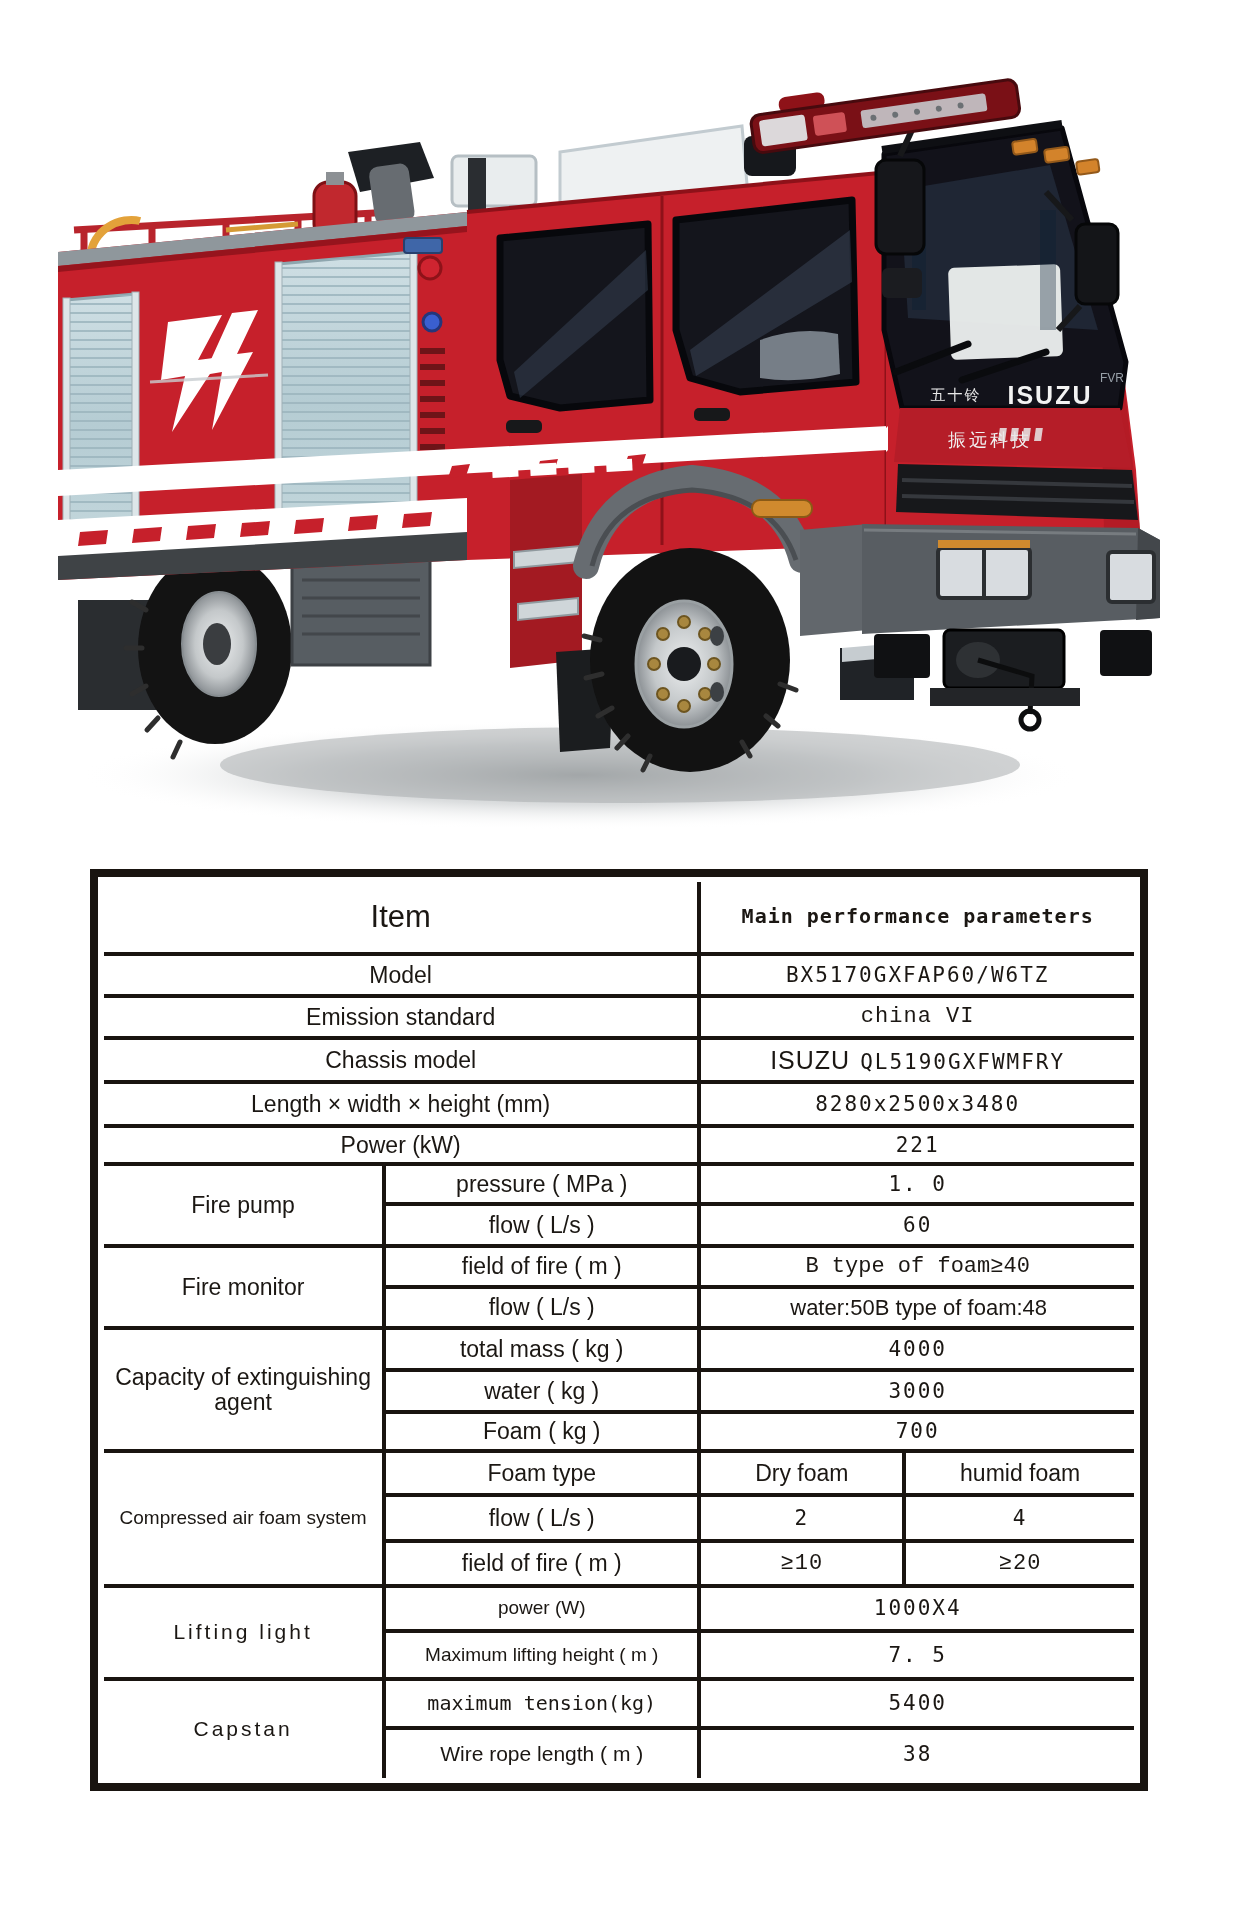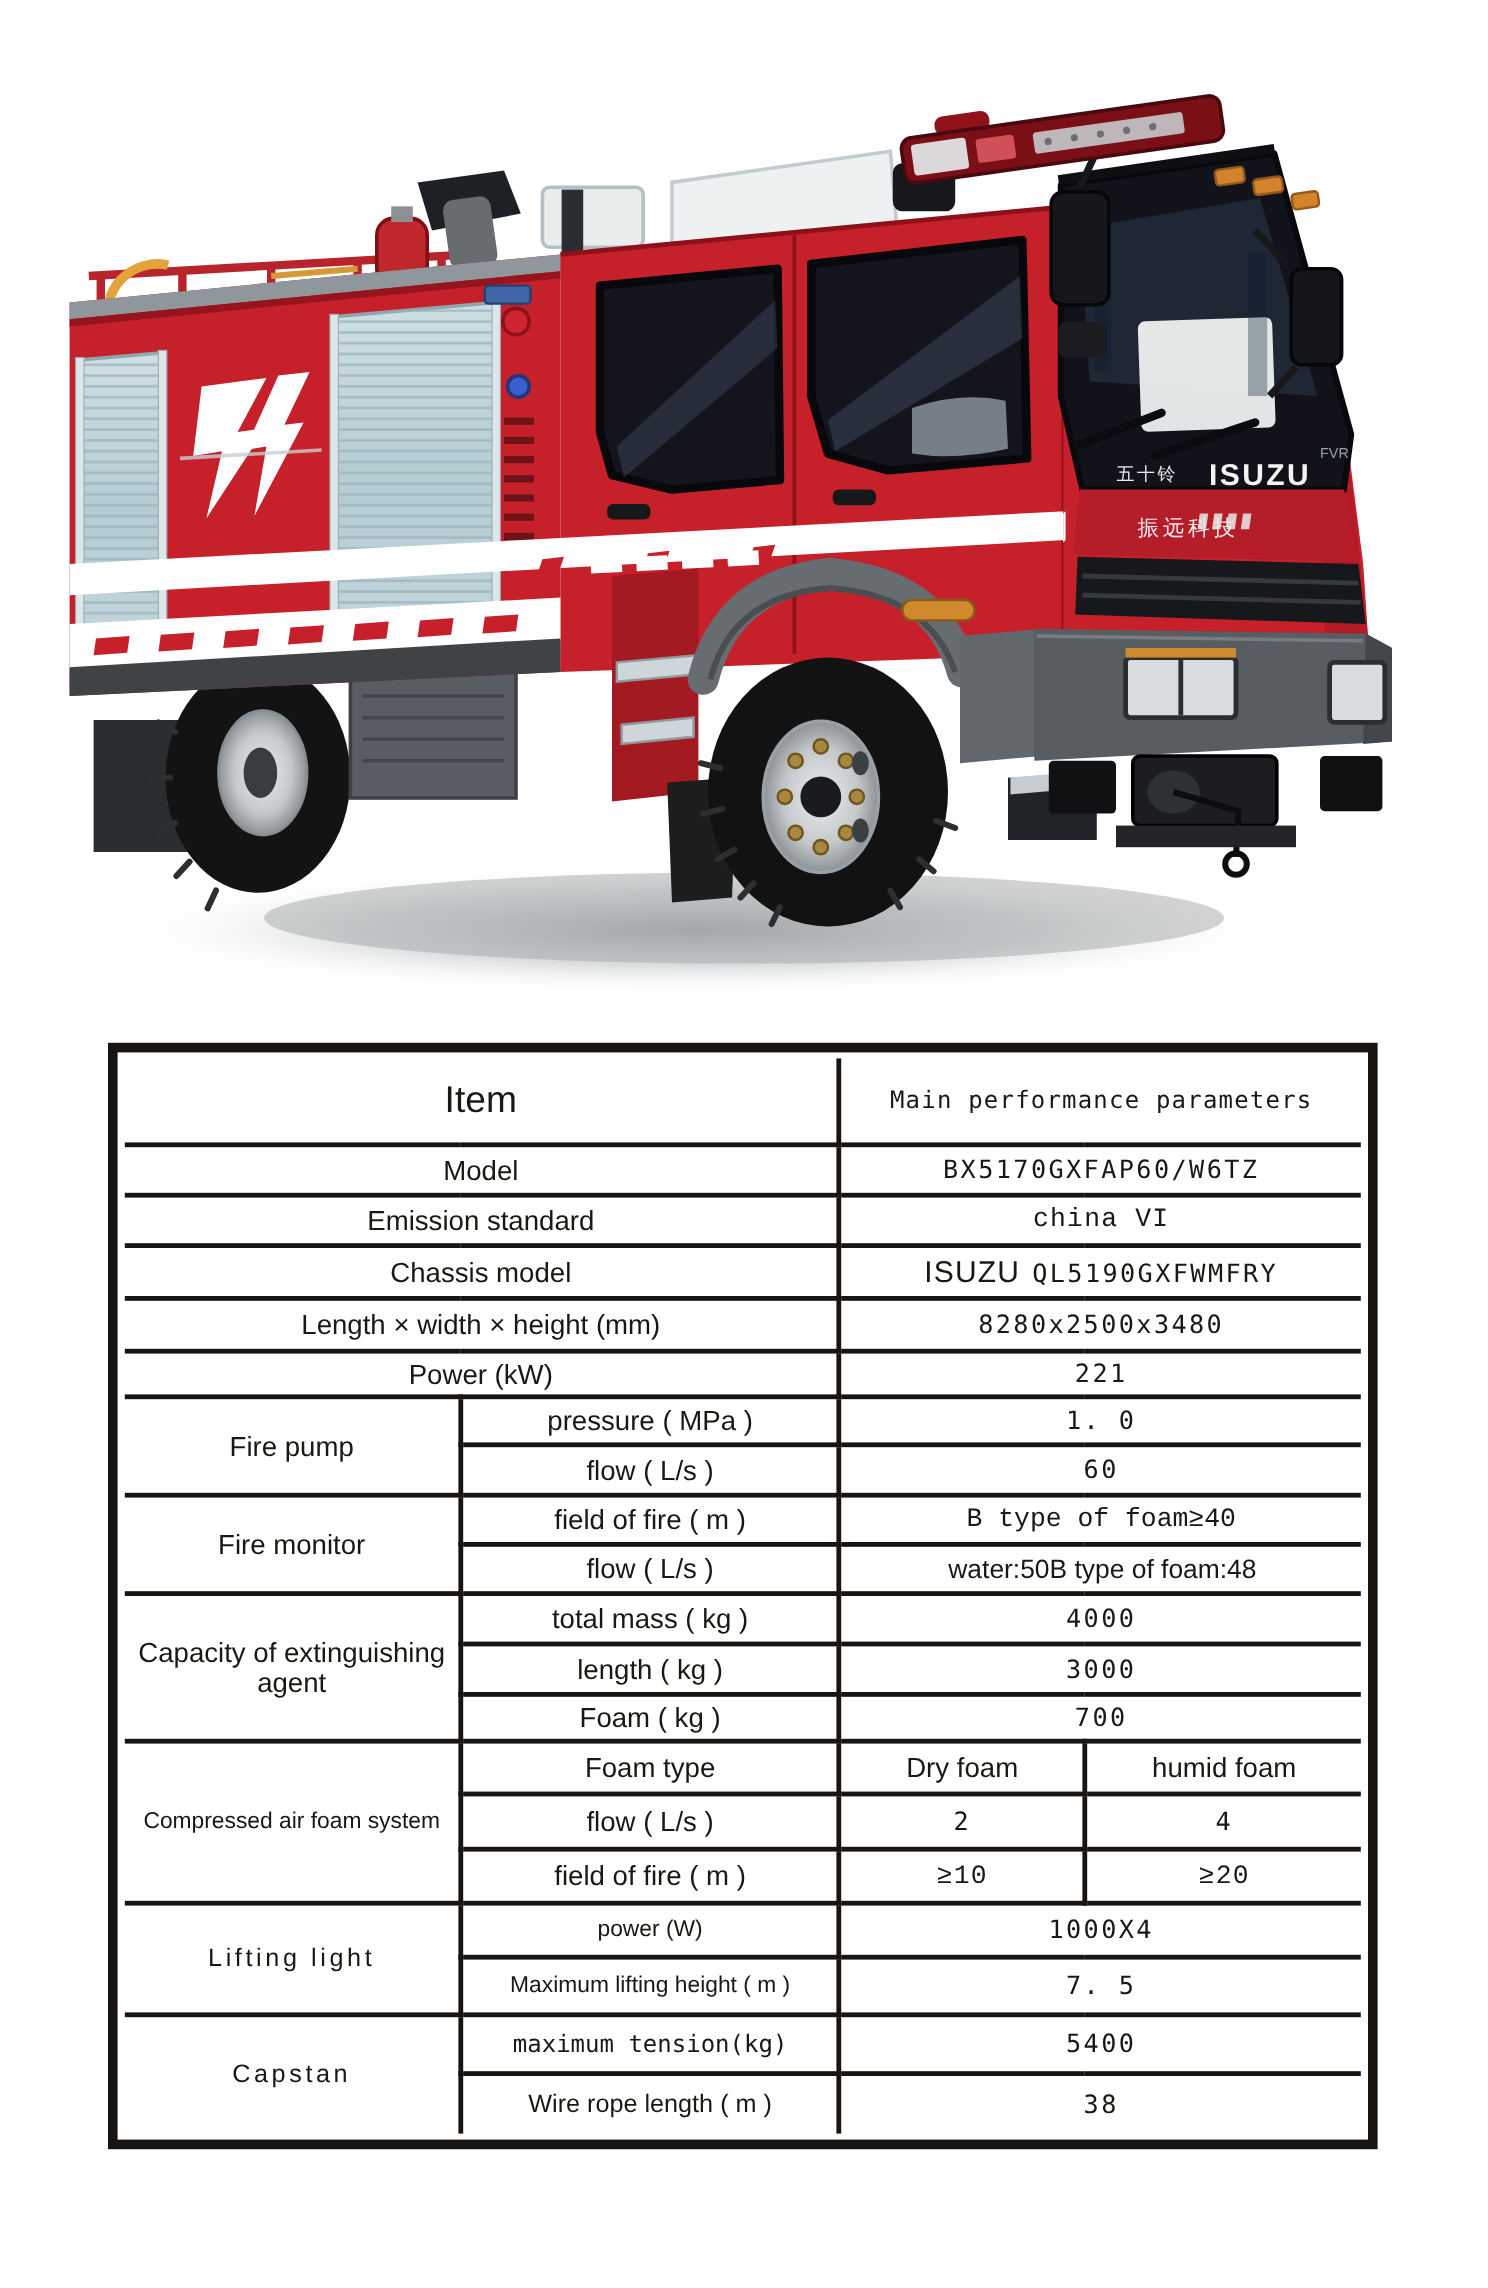--- a/index.html
+++ b/index.html
@@ -14,21 +14,21 @@
     position:absolute;left:90px;top:869px;width:1058px;
     border:8px solid #191410;padding:5px 6px;box-sizing:border-box;background:#fff;
   }
   table.spec{border-collapse:collapse;width:100%;table-layout:fixed;border:hidden;}
   table.spec td{
     border:4px solid #191410;text-align:center;vertical-align:middle;
     padding:0 4px;overflow:hidden;line-height:1.08;
   }
   col.c1{width:27.2%}col.c2{width:30.6%}col.c3{width:19.9%}col.c4{width:22.3%}
   .item-h{font-size:31px;}
-  .params-h{font-size:20px;letter-spacing:1px;}
+  .params-h{font-size:20px;letter-spacing:1px;font-weight:bold;}
   .mono{font-family:"DejaVu Sans Mono",monospace;}
   .lbl{font-size:23px;}
   .lbl-sm{font-size:19px;}
   .grp{font-size:23px;}
   .grp-mono{font-family:Liberation Sans, sans-serif;font-size:21px;letter-spacing:3px;}
   .grp-sm{font-size:19px;}
   .val{font-size:21px;letter-spacing:2px;}
   .val-sans{font-family:Liberation Mono, monospace;font-size:22px;letter-spacing:1px;}
   .ralign{text-align:right;padding-right:16px;letter-spacing:0;}
   .split{display:flex;justify-content:center;padding:0 14px 0 16px;font-size:22px;}
@@ -347,21 +347,21 @@
         </div>
       </td>
     </tr>
 
     <tr style="height:42px">
       <td rowspan="3" class="grp">Capacity of extinguishing agent</td>
       <td class="lbl">total mass ( kg )</td>
       <td colspan="2" class="mono val">4000</td>
     </tr>
     <tr style="height:42px">
-      <td class="lbl">length ( kg )</td>
+      <td class="lbl">water ( kg )</td>
       <td colspan="2" class="mono val">3000</td>
     </tr>
     <tr style="height:39px">
       <td class="lbl">Foam ( kg )</td>
       <td colspan="2" class="mono val">700</td>
     </tr>
 
     <tr style="height:44px">
       <td rowspan="3" class="grp-sm">Compressed air foam system</td>
       <td class="lbl">Foam type</td>

